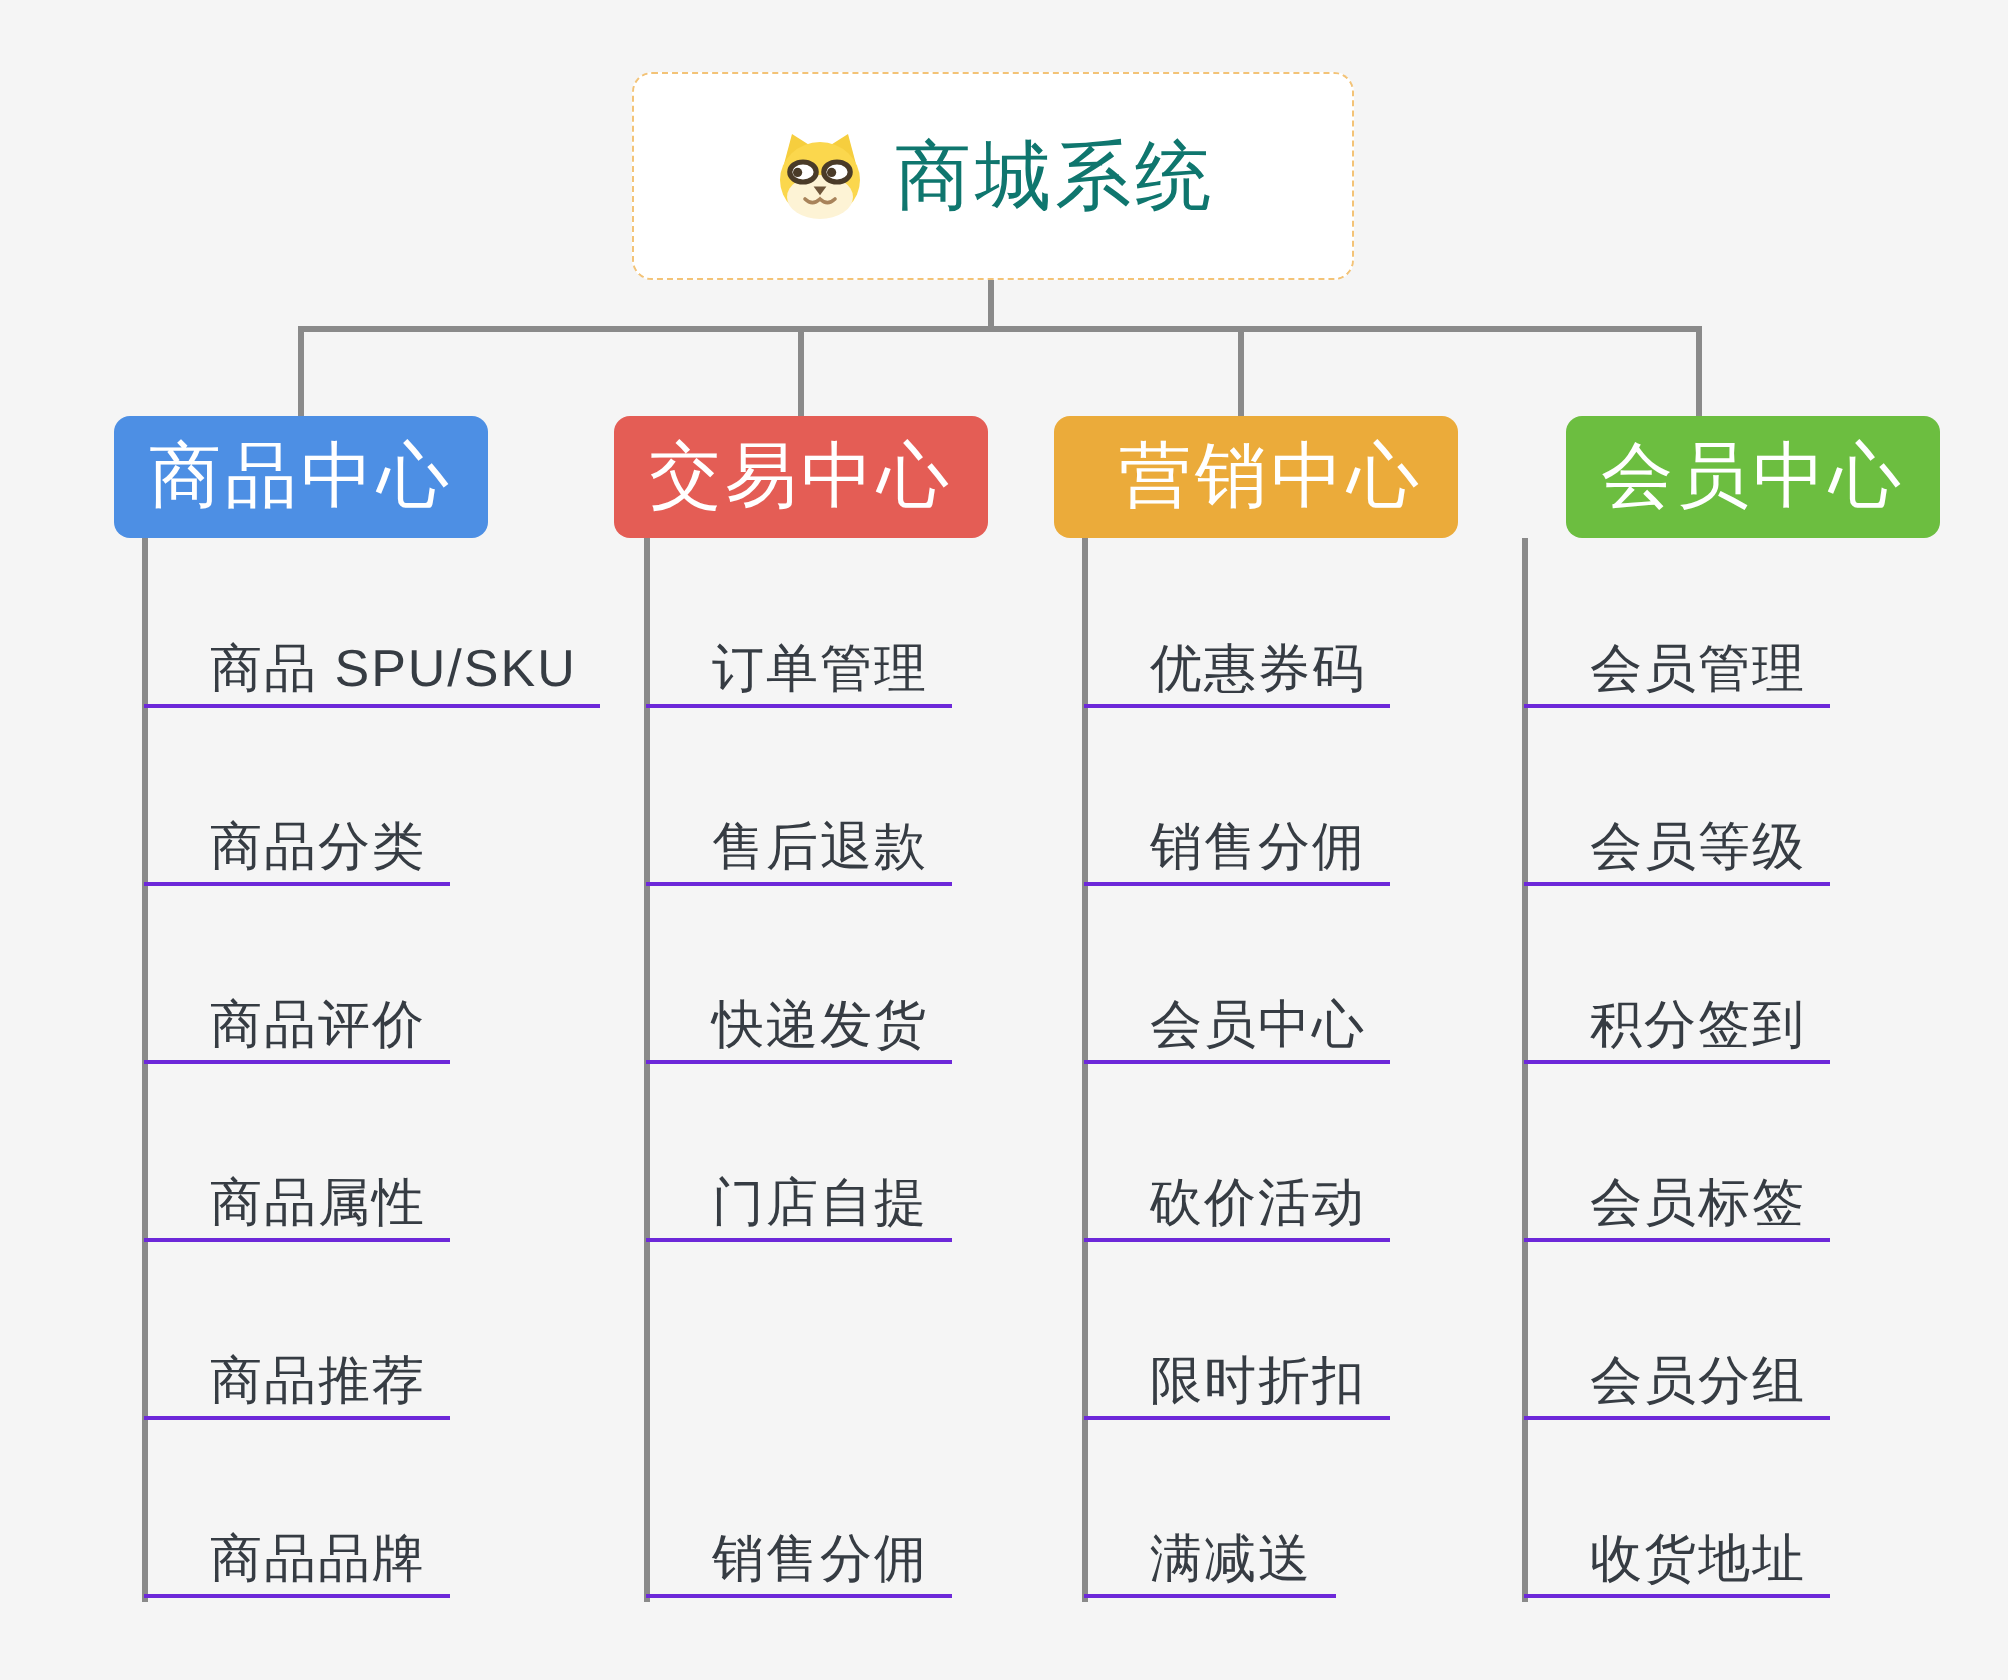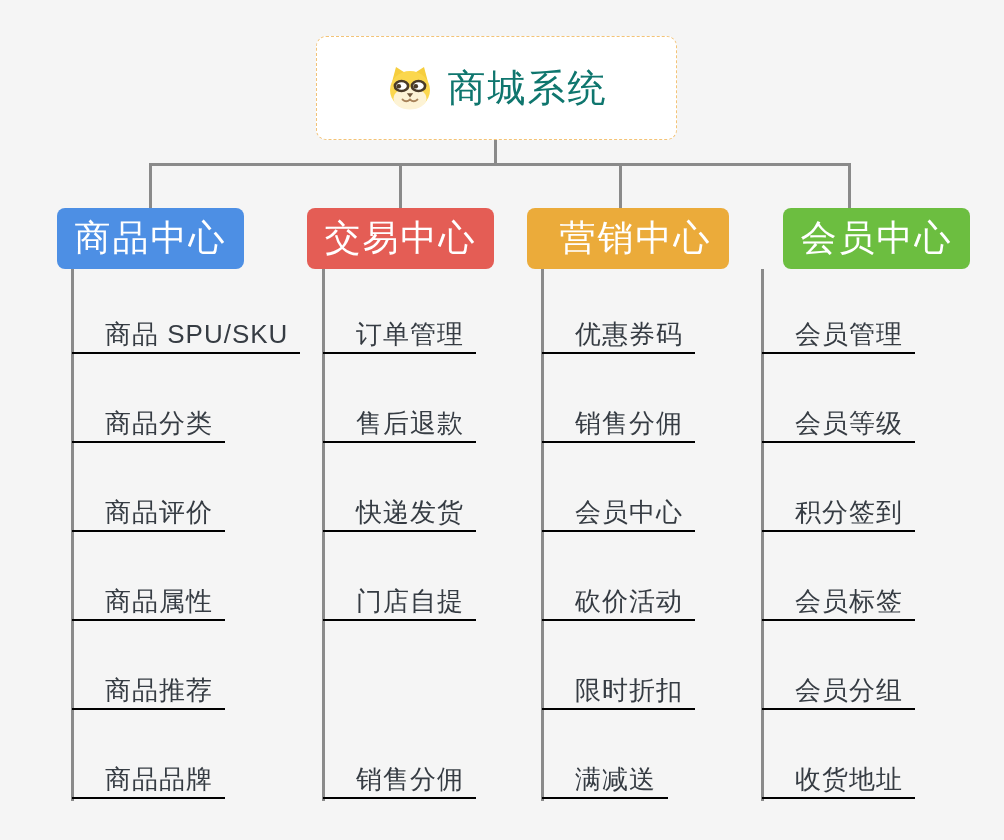--- a/index.html
+++ b/index.html
@@ -23,21 +23,21 @@
               color:#ffffff;font-size:36px;letter-spacing:2px;display:flex;
               align-items:center;justify-content:center;}
   .bx0{left:57px;} .bx1{left:307px;} .bx2{left:527px;padding-left:15px;} .bx3{left:746px;}
 
   
   .trunk{top:269px;height:532px;width:3px;}
   .tk0{left:71px;} .tk1{left:322px;} .tk2{left:541px;} .tk3{left:761px;}
 
   
   .leaf{position:absolute;line-height:36px;font-size:26px;color:#363c43;
-        border-bottom:2px solid #000000;padding:0 12px 0 33px;white-space:nowrap;
+        border-bottom:2px solid #6d28d9;padding:0 12px 0 33px;white-space:nowrap;
         letter-spacing:1px;}
   .lc0{left:72px;} .lc1{left:323px;} .lc2{left:542px;text-align:center;} .lc3{left:762px;}
   .r0{top:316px;} .r1{top:405px;} .r2{top:494px;} .r3{top:583px;} .r4{top:672px;} .r5{top:761px;}
 </style>
 </head>
 <body>
 
 <div class="canvas">
 
   <div class="line vline" style="left:494px;top:140px;height:25px;"></div>

